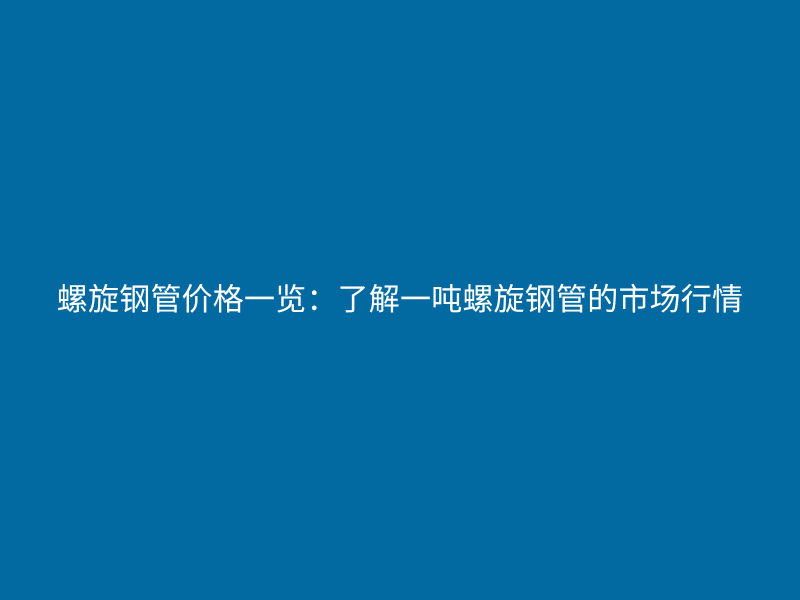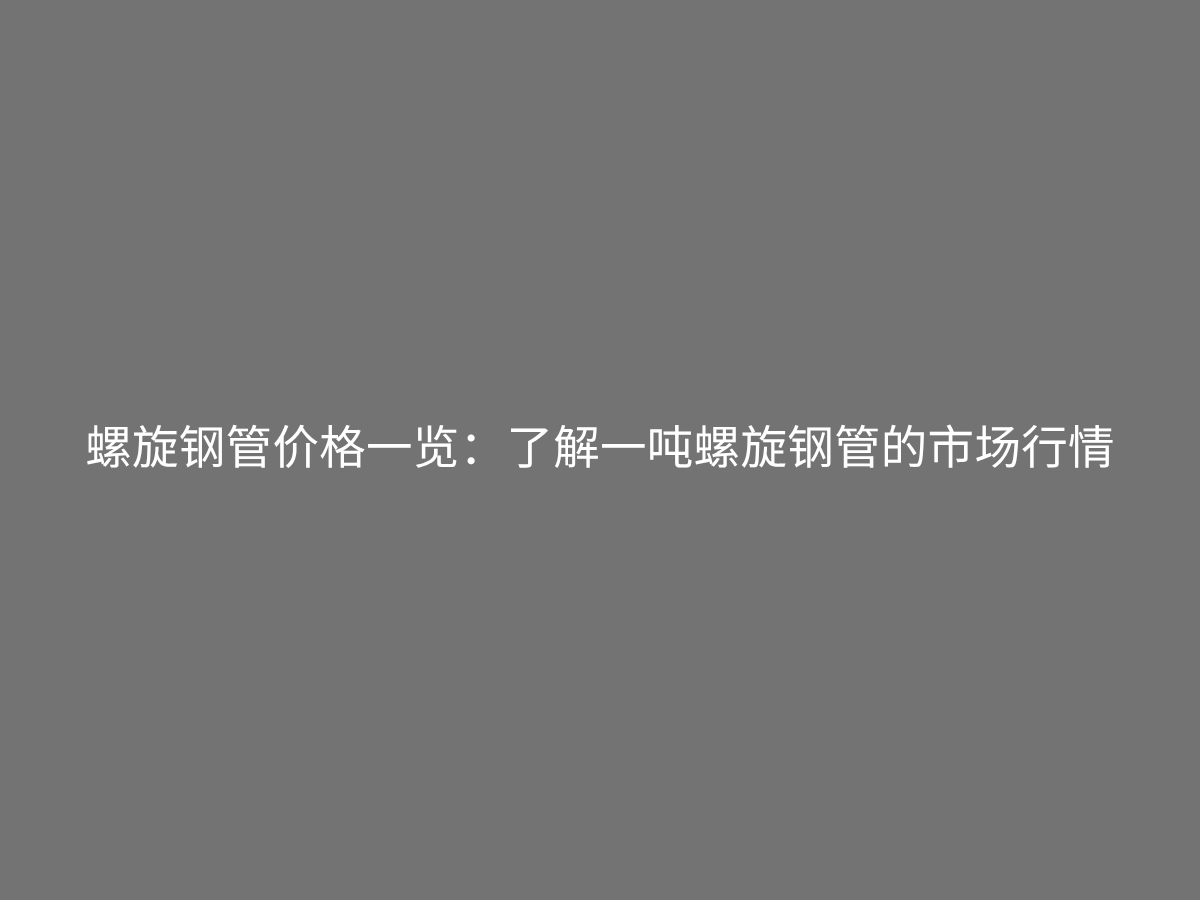--- a/index.html
+++ b/index.html
@@ -42,19 +42,19 @@
   }
 
   #title-block .title-line {
     display: block;
     white-space: nowrap;
   }
 </style>
 </head>
 <body>
 
-<div id="banner-canvas" style="background-color: #737373;">
+<div id="banner-canvas" style="background-color: #0369a1;">
 
   <h1 id="title-block" style="color: rgb(255, 255, 255);">
     <span class="title-line">螺旋钢管价格一览：了解一吨螺旋钢管的市场行情</span>
   </h1>
 
 </div>
 
 </body></html>

